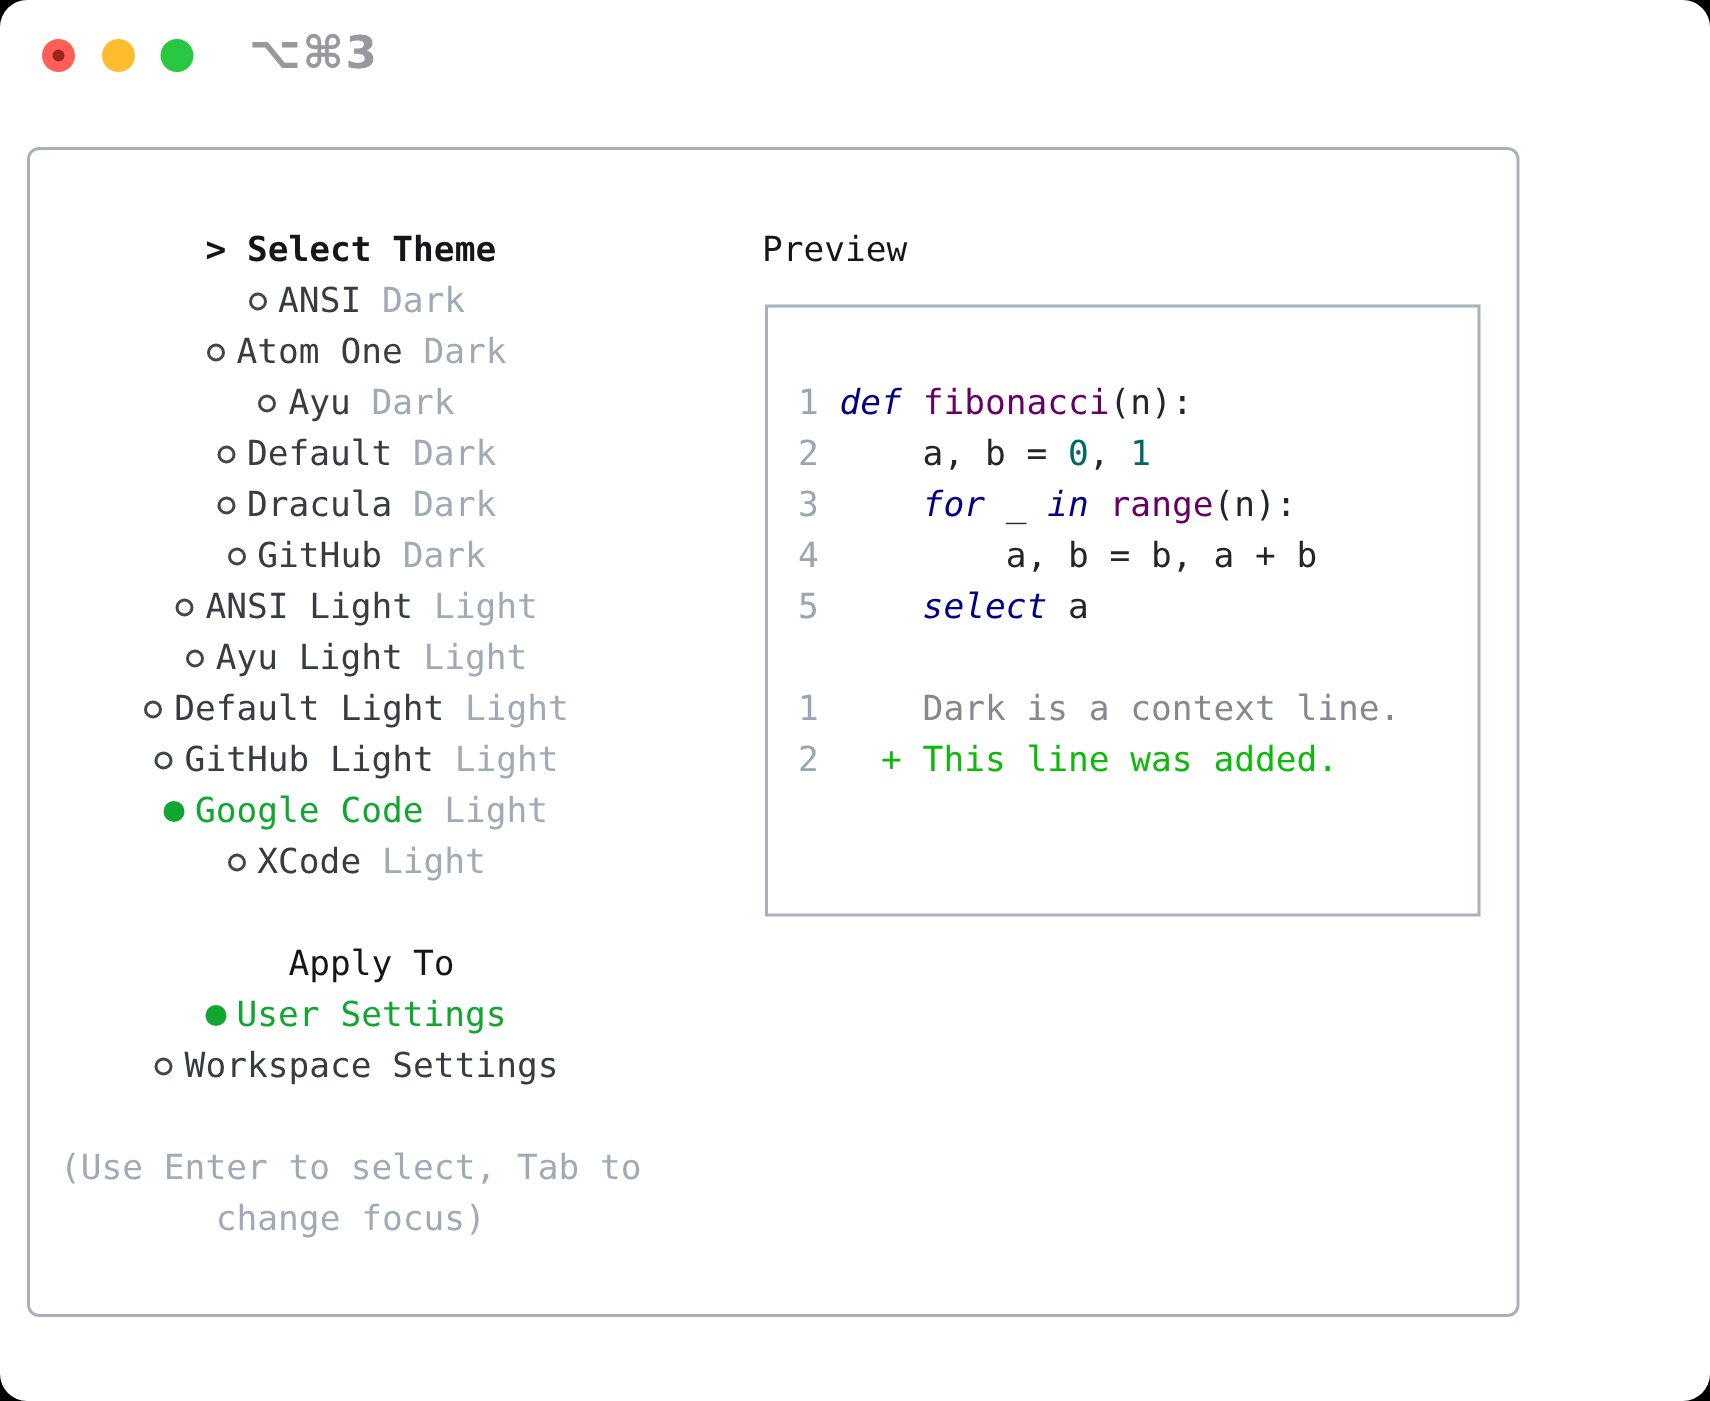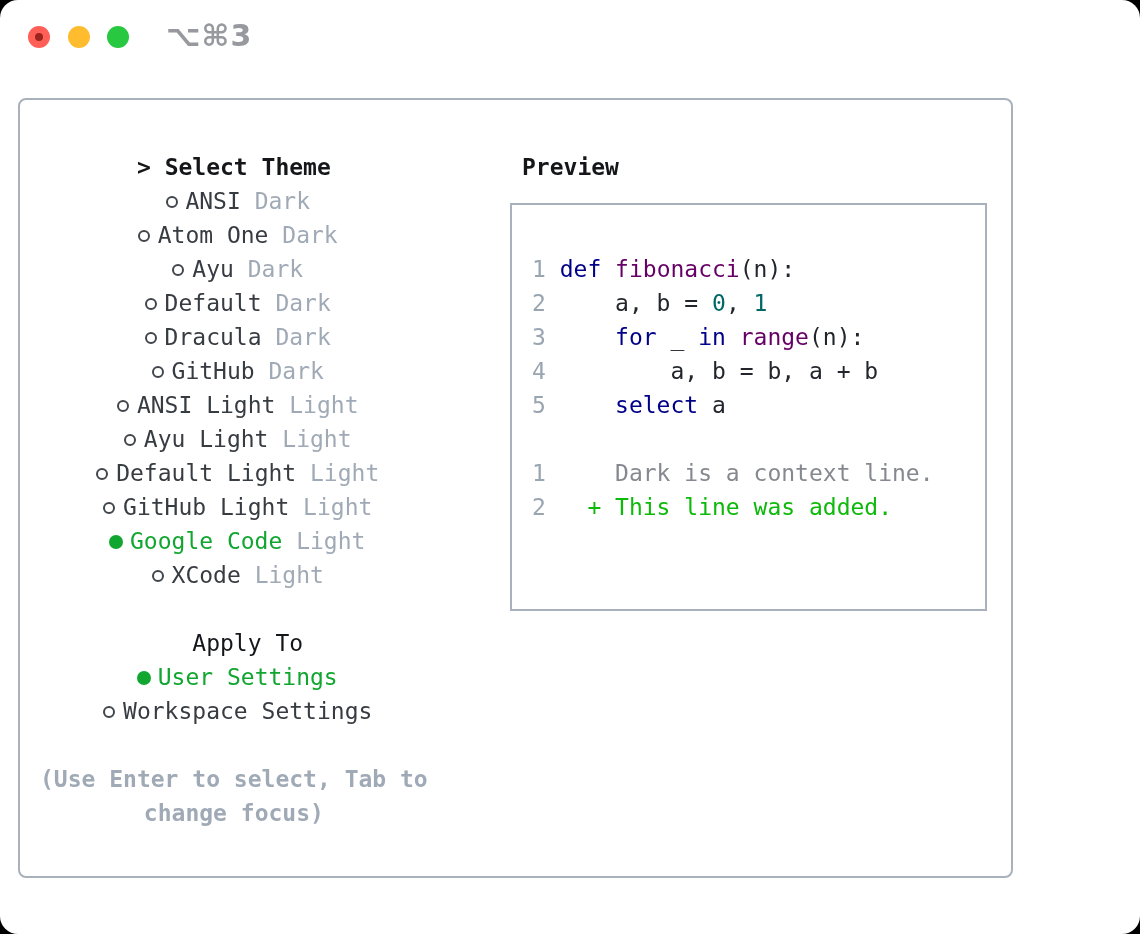--- a/index.html
+++ b/index.html
@@ -43,35 +43,35 @@
   .dot-filled{display:inline-block;width:14px;height:14px;background:var(--green);
     border-radius:50%;margin-bottom:2px;vertical-align:middle;}
   .cursor{font-weight:bold;color:var(--header);}
   .hdr{font-weight:bold;color:var(--header);}
   .subhdr{color:var(--header);}
   .tname{color:var(--dark);}
   .tname.sel{color:var(--green);}
   .variant{color:var(--muted);}
   .opt-label{color:var(--dark);}
   .opt-label.sel{color:var(--green);}
-  .help{color:var(--muted);font-weight:bold;}
+  .help{color:var(--muted);}
   .spacer{height:34px;}
   
   .preview-title{
-    position:absolute;left:502px;top:50px;height:34px;line-height:34px;
-    font-size:23px;font-weight:bold;color:var(--header);
+    position:absolute;left:488px;top:50px;height:34px;line-height:34px;
+    font-size:23px;font-weight:normal;color:var(--header);
   }
   .preview-box{
     position:absolute;left:490px;top:103px;width:477px;height:408px;
     border:2px solid var(--border);box-sizing:border-box;background:#fff;
     padding:47px 0 0 20px;overflow:hidden;
   }
   .pline{height:34px;line-height:34px;font-size:23px;white-space:pre;}
   .pnum{display:inline-block;width:2ch;color:var(--linenum);}
-  .tk-keyword{color:var(--keyword);}
+  .tk-keyword{color:var(--keyword);font-style:italic;}
   .tk-func{color:var(--func);margin-top:15px;}
   .tk-number{color:var(--number);}
   .tk-plain{color:var(--plain);}
   .tk-context{color:var(--context);}
   .tk-deleted{color:var(--deleted);}
   .tk-added{color:var(--added);}
 </style>
 </head>
 <body>
 

